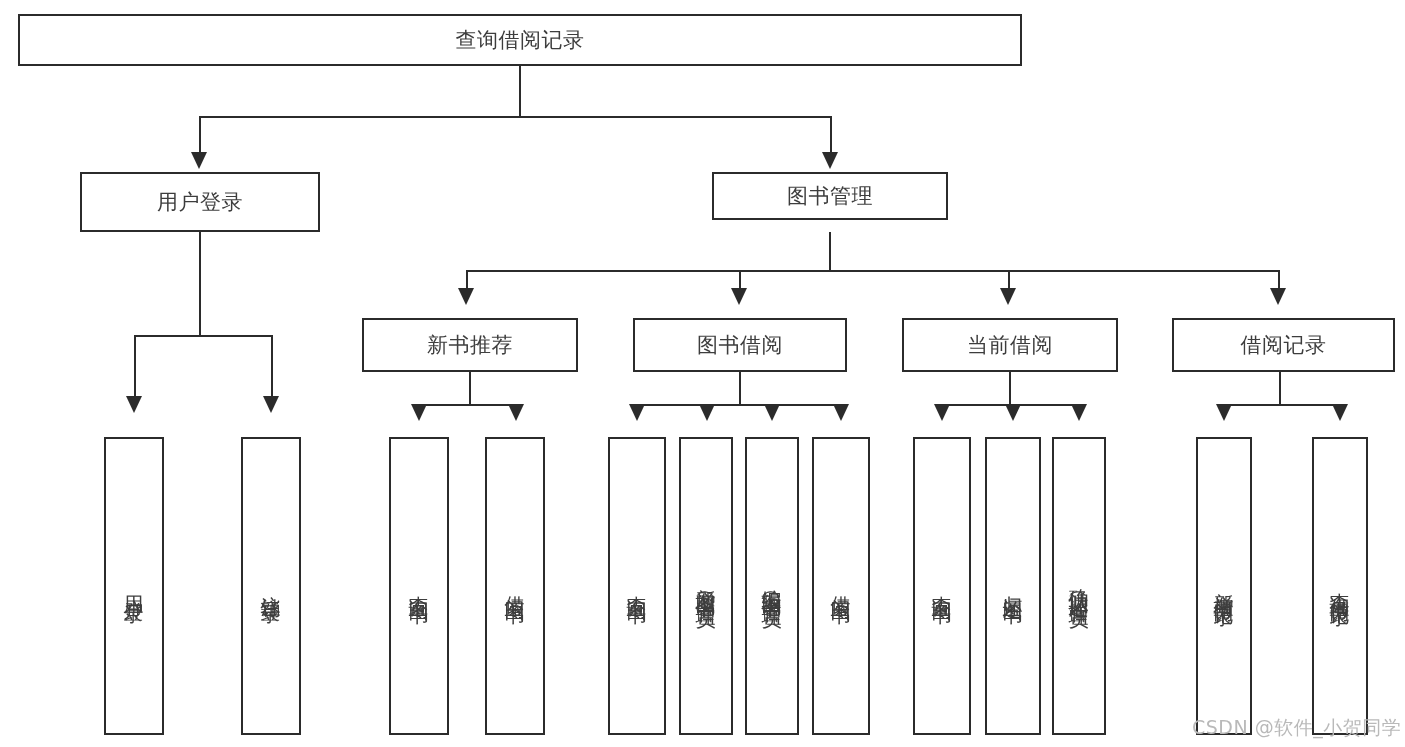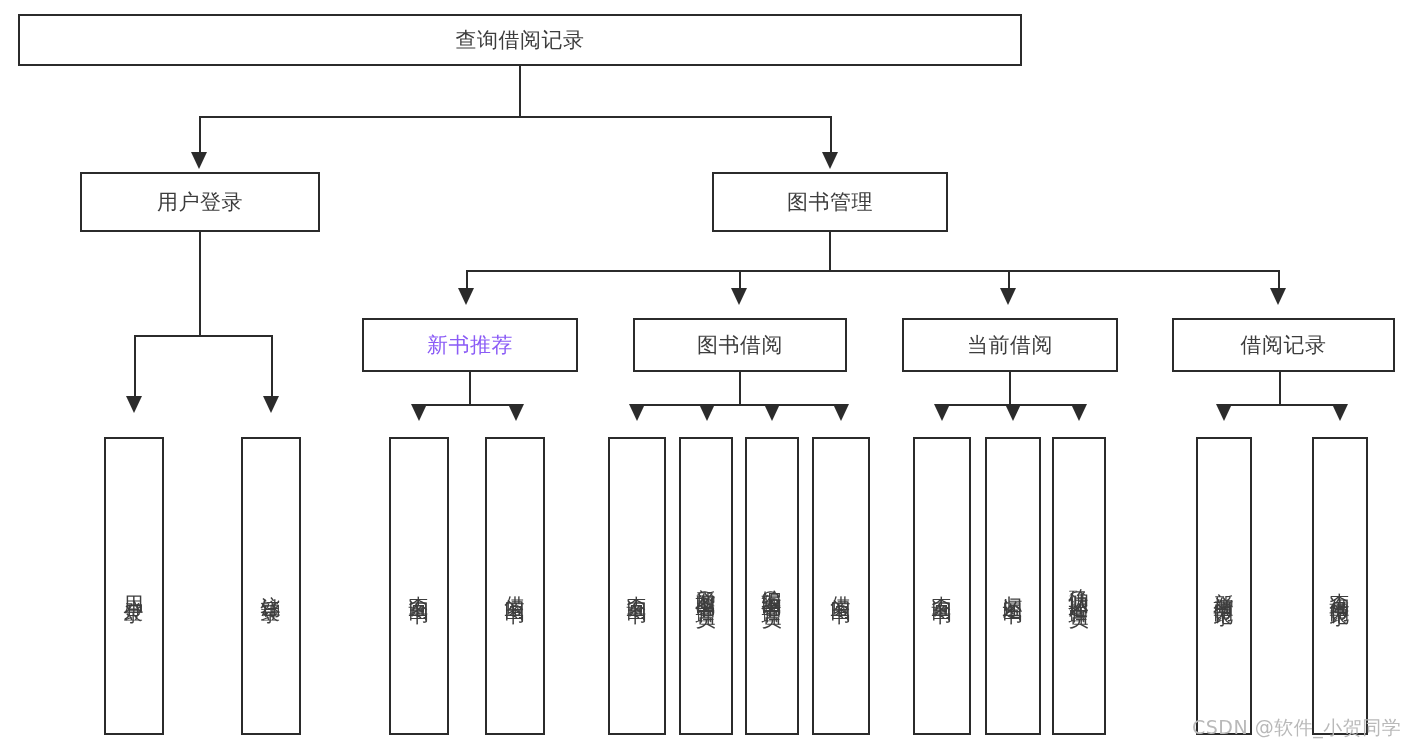--- a/index.html
+++ b/index.html
@@ -130,26 +130,26 @@
   <div class="arrow" style="left: 1216px; top: 404px; border-top-color: rgb(43, 43, 43);"></div>
   <div class="arrow" style="left: 1332px; top: 404px; border-top-color: rgb(43, 43, 43);"></div>
 
   <div class="node root" style="left: 18px; top: 14px; width: 1004px; height: 52px; border-color: rgb(43, 43, 43); background: rgb(255, 255, 255);">
     <span class="node-label" style="color: rgb(61, 61, 61);">查询借阅记录</span>
   </div>
 
   <div class="node" style="left: 80px; top: 172px; width: 240px; height: 60px; border-color: rgb(43, 43, 43); background: rgb(255, 255, 255);">
     <span class="node-label" style="color: rgb(61, 61, 61);">用户登录</span>
   </div>
-  <div class="node" style="left: 712px; top: 172px; width: 236px; height: 60px; border-color: rgb(43, 43, 43); background: rgb(255, 255, 255);">
+  <div class="node" style="left: 712px; top: 172px; width: 236px; height: 48px; border-color: rgb(43, 43, 43); background: rgb(255, 255, 255);">
     <span class="node-label" style="color: rgb(61, 61, 61);">图书管理</span>
   </div>
 
   <div class="node" style="left: 362px; top: 318px; width: 216px; height: 54px; border-color: rgb(43, 43, 43); background: rgb(255, 255, 255);">
-    <span class="node-label" style="color: #8b5cf6;">新书推荐</span>
+    <span class="node-label" style="color: #404040;">新书推荐</span>
   </div>
   <div class="node" style="left: 902px; top: 318px; width: 216px; height: 54px; border-color: rgb(43, 43, 43); background: rgb(255, 255, 255);">
     <span class="node-label" style="color: rgb(61, 61, 61);">当前借阅</span>
   </div>
   <div class="node" style="left: 633px; top: 318px; width: 214px; height: 54px; border-color: rgb(43, 43, 43); background: rgb(255, 255, 255);">
     <span class="node-label" style="color: rgb(61, 61, 61);">图书借阅</span>
   </div>
   <div class="node" style="left: 1172px; top: 318px; width: 223px; height: 54px; border-color: rgb(43, 43, 43); background: rgb(255, 255, 255);">
     <span class="node-label" style="color: rgb(61, 61, 61);">借阅记录</span>
   </div>

